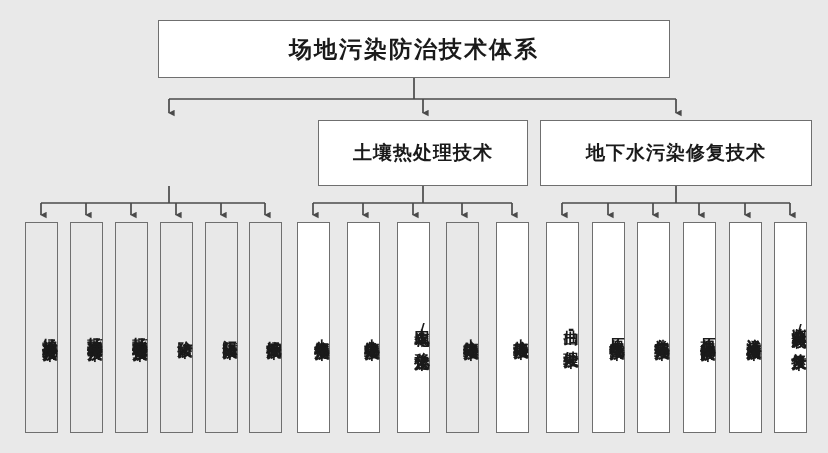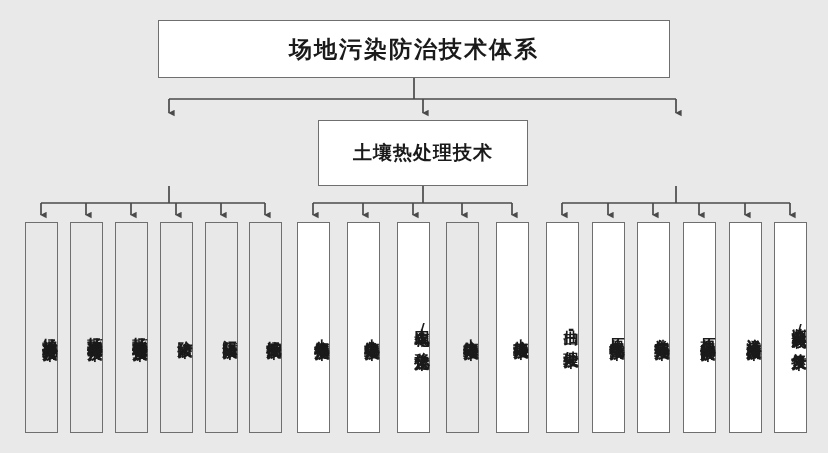--- a/index.html
+++ b/index.html
@@ -107,20 +107,21 @@
       <line x1="653" y1="203" x2="653" y2="215" marker-end="url(#arrowhead)"></line>
       <line x1="699" y1="203" x2="699" y2="215" marker-end="url(#arrowhead)"></line>
       <line x1="745" y1="203" x2="745" y2="215" marker-end="url(#arrowhead)"></line>
       <line x1="790" y1="203" x2="790" y2="215" marker-end="url(#arrowhead)"></line>
     </g>
   </svg>
 
   <div class="node fill-white" id="root-node">场地污染防治技术体系</div>
 
   <div class="node fill-white lvl2" id="lvl2-1">土壤热处理技术</div>
+  <div class="node fill-white lvl2" id="lvl2-2">地下水污染修复技术</div>
 
   <div class="node leaf fill-gray" style="left:25px">场地污染机理分析技术</div>
   <div class="node leaf fill-gray" style="left:70px">场地环境调查与评价技术</div>
   <div class="node leaf fill-gray" style="left:115px">场地环境管理与预警技术</div>
   <div class="node leaf fill-gray" style="left:160px">防渗技术</div>
   <div class="node leaf fill-gray" style="left:205px">污染阻隔技术</div>
   <div class="node leaf fill-gray" style="left:249px">流场控制技术</div>
 
   <div class="node leaf fill-white" style="left:297px">土壤气体抽提技术</div>
   <div class="node leaf fill-white" style="left:347px">土壤化学处理技术</div>

